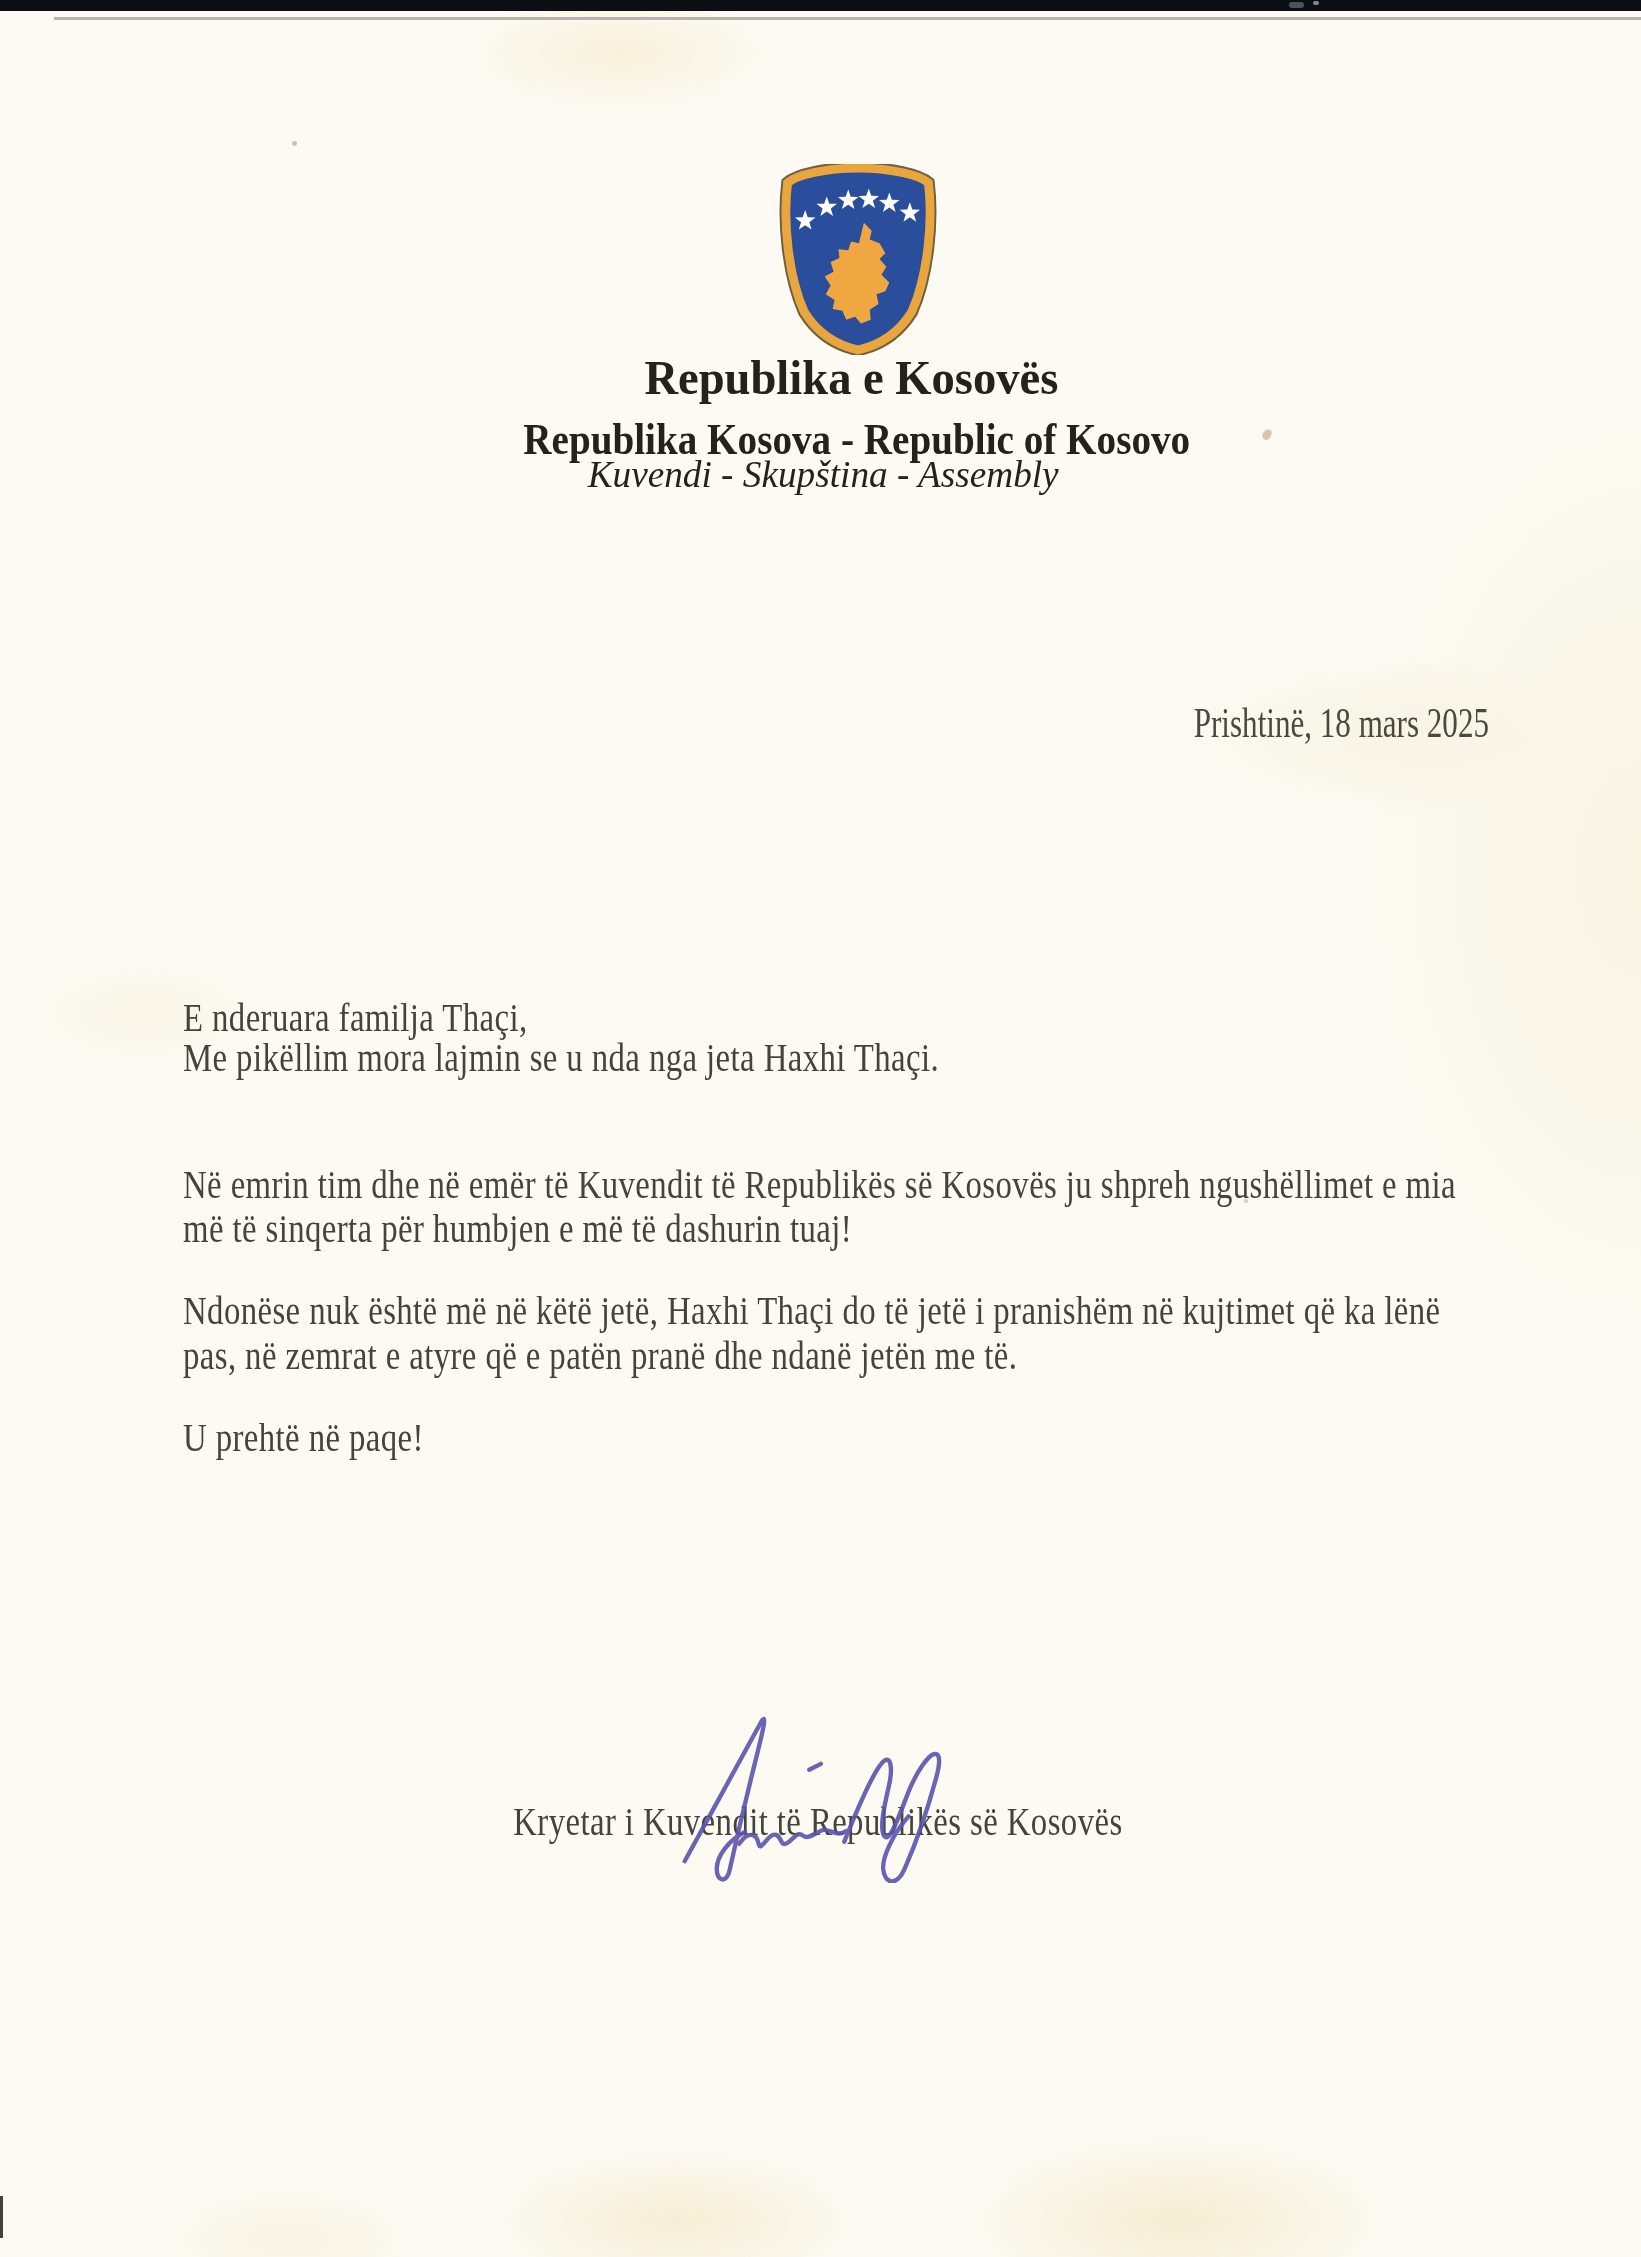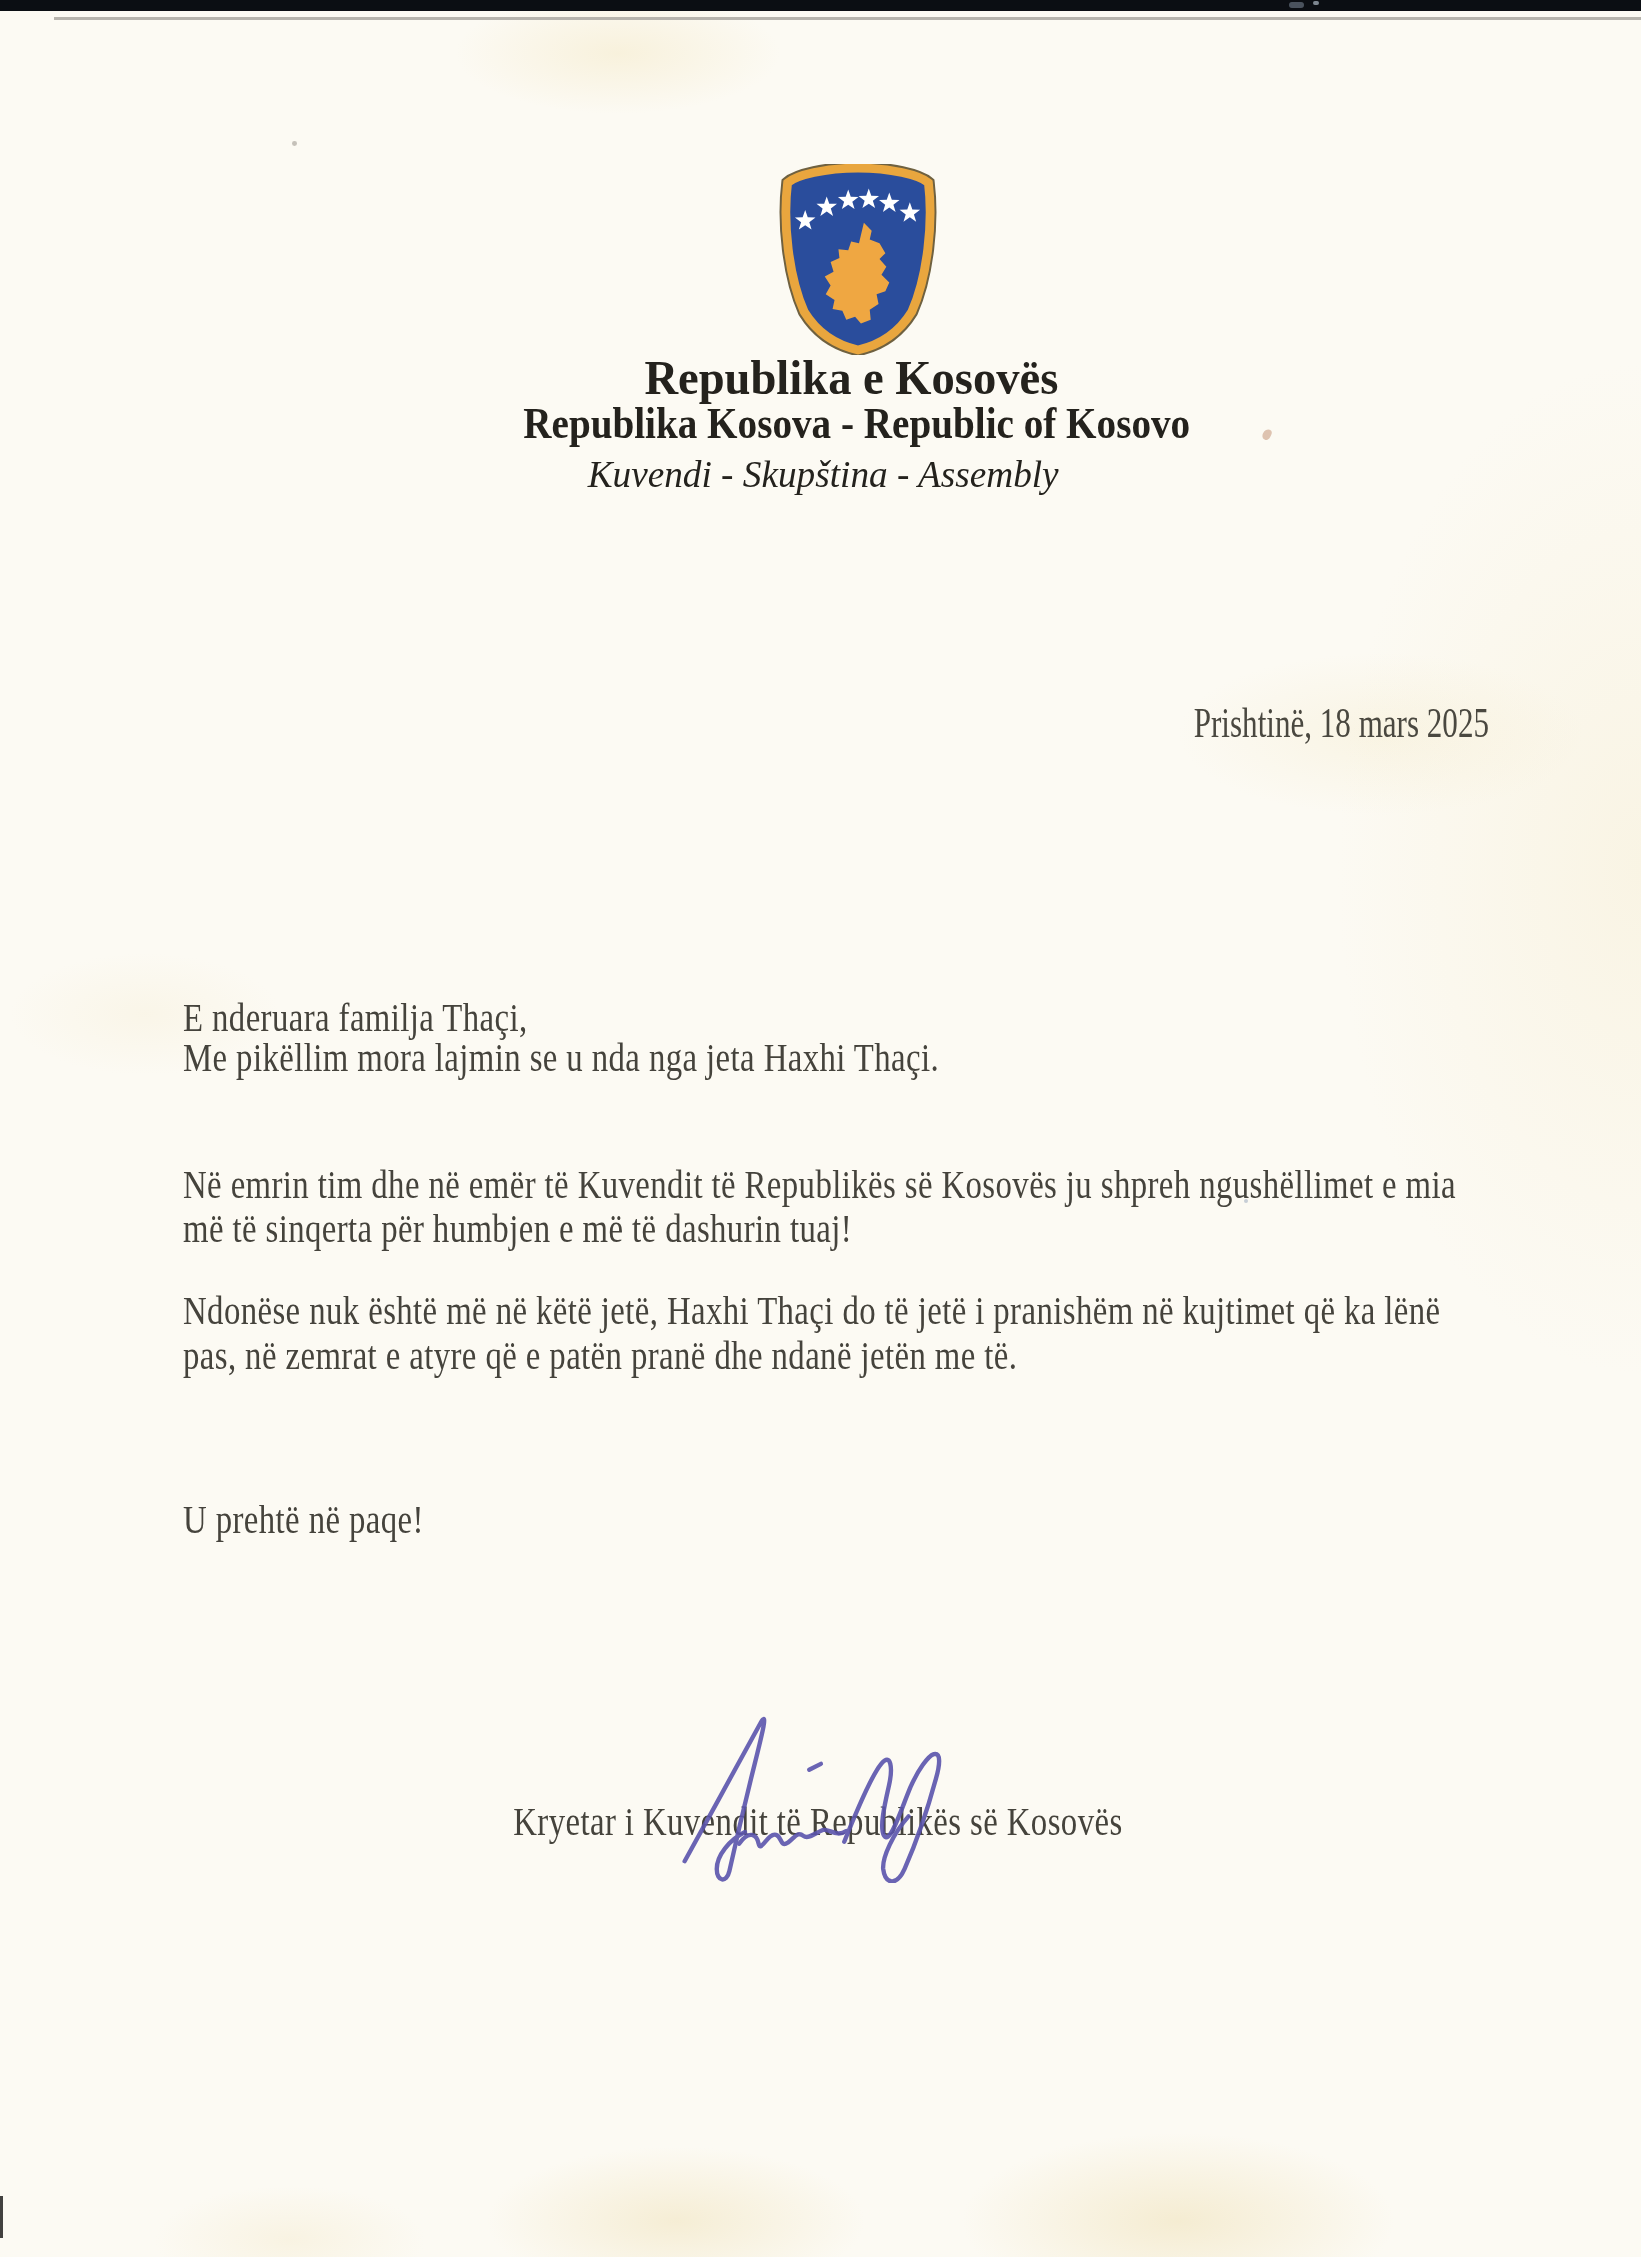--- a/index.html
+++ b/index.html
@@ -32,39 +32,39 @@
   .speck-c { position: absolute; left: 1244px; top: 1199px; width: 3.9px; height: 3.9px; border-radius: 50%; background: rgba(120,140,170,.4); }
 
   
   .emblem { position: absolute; left: 770px; top: 164px; width: 176px; height: 191px; }
 
   
   .hline { position: absolute; left: 0; width: 1641px; text-align: center; margin: 0; color: #24221d; }
   .hline .in { display: inline-block; white-space: nowrap; }
   .h1 { top: 351px; font-size: 48px; font-weight: bold; line-height: 53px; }
   .h1 .in { transform: translateX(31px) scaleX(.97); }
-  .h2 { top: 400px; font-size: 44px; font-weight: bold; line-height: 48px; }
+  .h2 { top: 416px; font-size: 44px; font-weight: bold; line-height: 48px; }
   .h2 .in { transform: translateX(36px) scaleX(.89); }
   .h3 { top: 453px; font-size: 38px; font-weight: normal; font-style: italic; line-height: 42px; }
   .h3 .in { transform: translateX(2.9px) scaleX(.98); }
 
   
   .dateline { position: absolute; right: 152px; top: 699px; margin: 0; font-size: 42px; line-height: 48px; color: #4a4840; }
   .dateline .in { display: inline-block; white-space: nowrap; transform: scaleX(.74); transform-origin: 100% 50%; }
 
   
   .bodyline { position: absolute; left: 183px; margin: 0; font-size: 41px; line-height: 46px; color: #45433c; text-align: right; }
   .bodyline .in { display: inline-block; white-space: nowrap; transform: scaleX(.80); transform-origin: 0 50%; letter-spacing: 0.5px; }
   .bl-1 { top: 994px; }
   .bl-2 { top: 1034px; }
   .bl-3 { top: 1161px; }
   .bl-4 { top: 1205px; }
   .bl-5 { top: 1287px; }
   .bl-6 { top: 1332px; }
-  .bl-7 { top: 1496px; font-family: Liberation Serif, serif; }
+  .bl-7 { top: 1414px; font-family: Liberation Serif, serif; }
 
   
   .signer-name { position: absolute; left: 0; width: 1641px; top: 1672px; margin: 0; text-align: center; font-size: 41px; line-height: 46px; color: #34322c; }
   .signer-name .in { display: inline-block; white-space: nowrap; transform: scaleX(.88); letter-spacing: 0.5px; }
   .signer-title { position: absolute; left: 0; width: 1641px; top: 1798px; margin: 0; text-align: center; font-size: 41px; line-height: 46px; color: #45433c; }
   .signer-title .in { display: inline-block; white-space: nowrap; transform: translateX(-2.9px) scaleX(.80); letter-spacing: 0.5px; }
   .signature { position: absolute; left: 671px; top: 1707px; width: 292px; height: 176px; z-index: 5; }
 </style>
 </head>
 <body>

